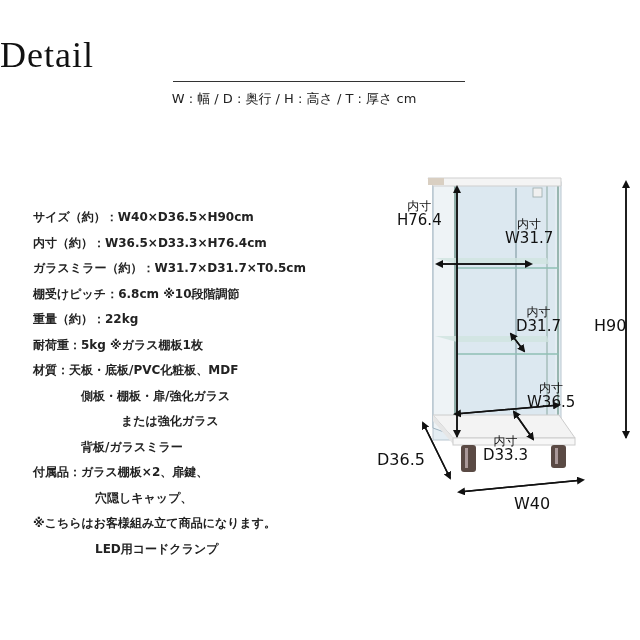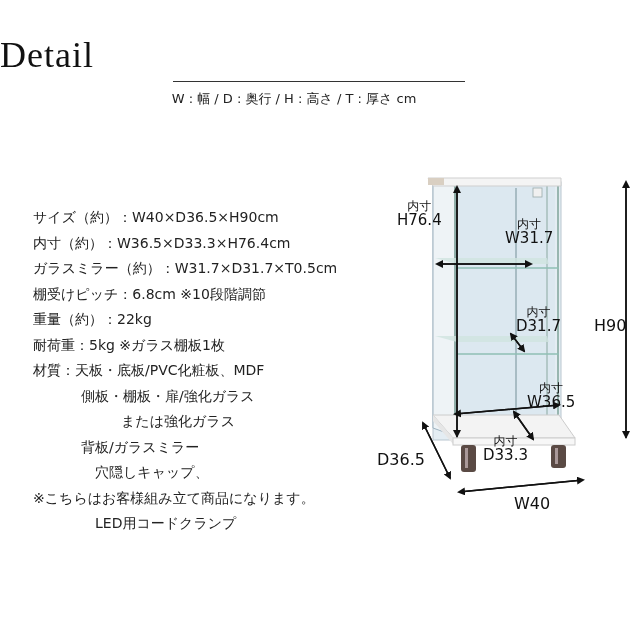--- a/index.html
+++ b/index.html
@@ -2,21 +2,21 @@
 <html><head>
 <meta charset="utf-8">
 <style>
   html, body { margin:0; padding:0; }
   body { width:640px; height:640px; background:#ffffff; position:relative; overflow:hidden;
          font-family:"DejaVu Sans","Liberation Sans",sans-serif; color:#222; }
   .title { position:absolute; left:0; width:640px; top:34px; 
            font-family:"Liberation Serif","DejaVu Serif",serif; font-size:36px; color:#111; letter-spacing:1px; }
   .rule { position:absolute; left:173px; top:81px; width:292px; height:1px; background:#333; }
   .legend { position:absolute; left:0; width:588px; top:90px; text-align:center; font-size:13px; color:#222; }
-  .specs { position:absolute; left:33px; top:205px; font-size:14px; line-height:25.5px; color:#222; font-weight:normal; }
+  .specs { position:absolute; left:33px; top:205px; font-size:12px; line-height:25.5px; color:#222; font-weight:bold; }
   .specs .row { white-space:nowrap; }
   .ind1 { padding-left:48px; }
   .ind2 { padding-left:88px; }
   .ind3 { padding-left:62px; }
   .diagram { position:absolute; left:340px; top:160px; width:290px; height:360px;margin-left:31px; }
   .lbl { position:absolute; font-size:15px; color:#111; white-space:nowrap; line-height:1.05; text-align:center;
          font-family:"DejaVu Sans","Liberation Sans",sans-serif; }
   .lbl .jp { font-size:12px; display:block; }
 </style>
 </head>
@@ -30,20 +30,21 @@
   <div class="row">サイズ（約）：W40×D36.5×H90cm</div>
   <div class="row">内寸（約）：W36.5×D33.3×H76.4cm</div>
   <div class="row">ガラスミラー（約）：W31.7×D31.7×T0.5cm</div>
   <div class="row">棚受けピッチ：6.8cm ※10段階調節</div>
   <div class="row">重量（約）：22kg</div>
   <div class="row">耐荷重：5kg ※ガラス棚板1枚</div>
   <div class="row">材質：天板・底板/PVC化粧板、MDF</div>
   <div class="row ind1">側板・棚板・扉/強化ガラス</div>
   <div class="row ind2">または強化ガラス</div>
   <div class="row ind1">背板/ガラスミラー</div>
+  <div class="row">付属品：ガラス棚板×2、扉鍵、</div>
   <div class="row ind3">穴隠しキャップ、</div>
   <div class="row">※こちらはお客様組み立て商品になります。</div>
   <div class="row ind3">LED用コードクランプ</div>
 </div>
 
 <div class="diagram">
   <svg width="290" height="360" viewBox="0 0 290 360">
     <defs>
       <marker id="ah" markerWidth="8" markerHeight="8" refX="6" refY="4" orient="auto" markerUnits="userSpaceOnUse">
         <path d="M0,0 L8,4 L0,8 z" fill="#111"></path>

